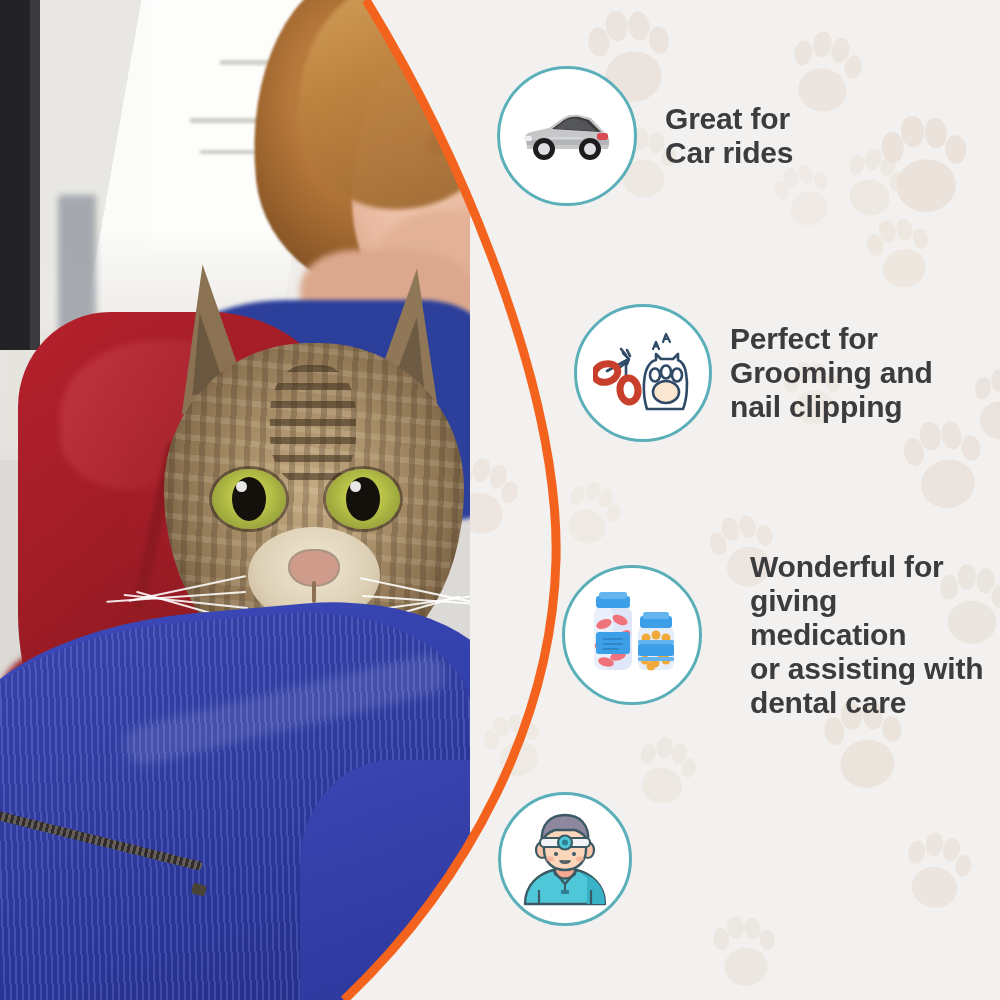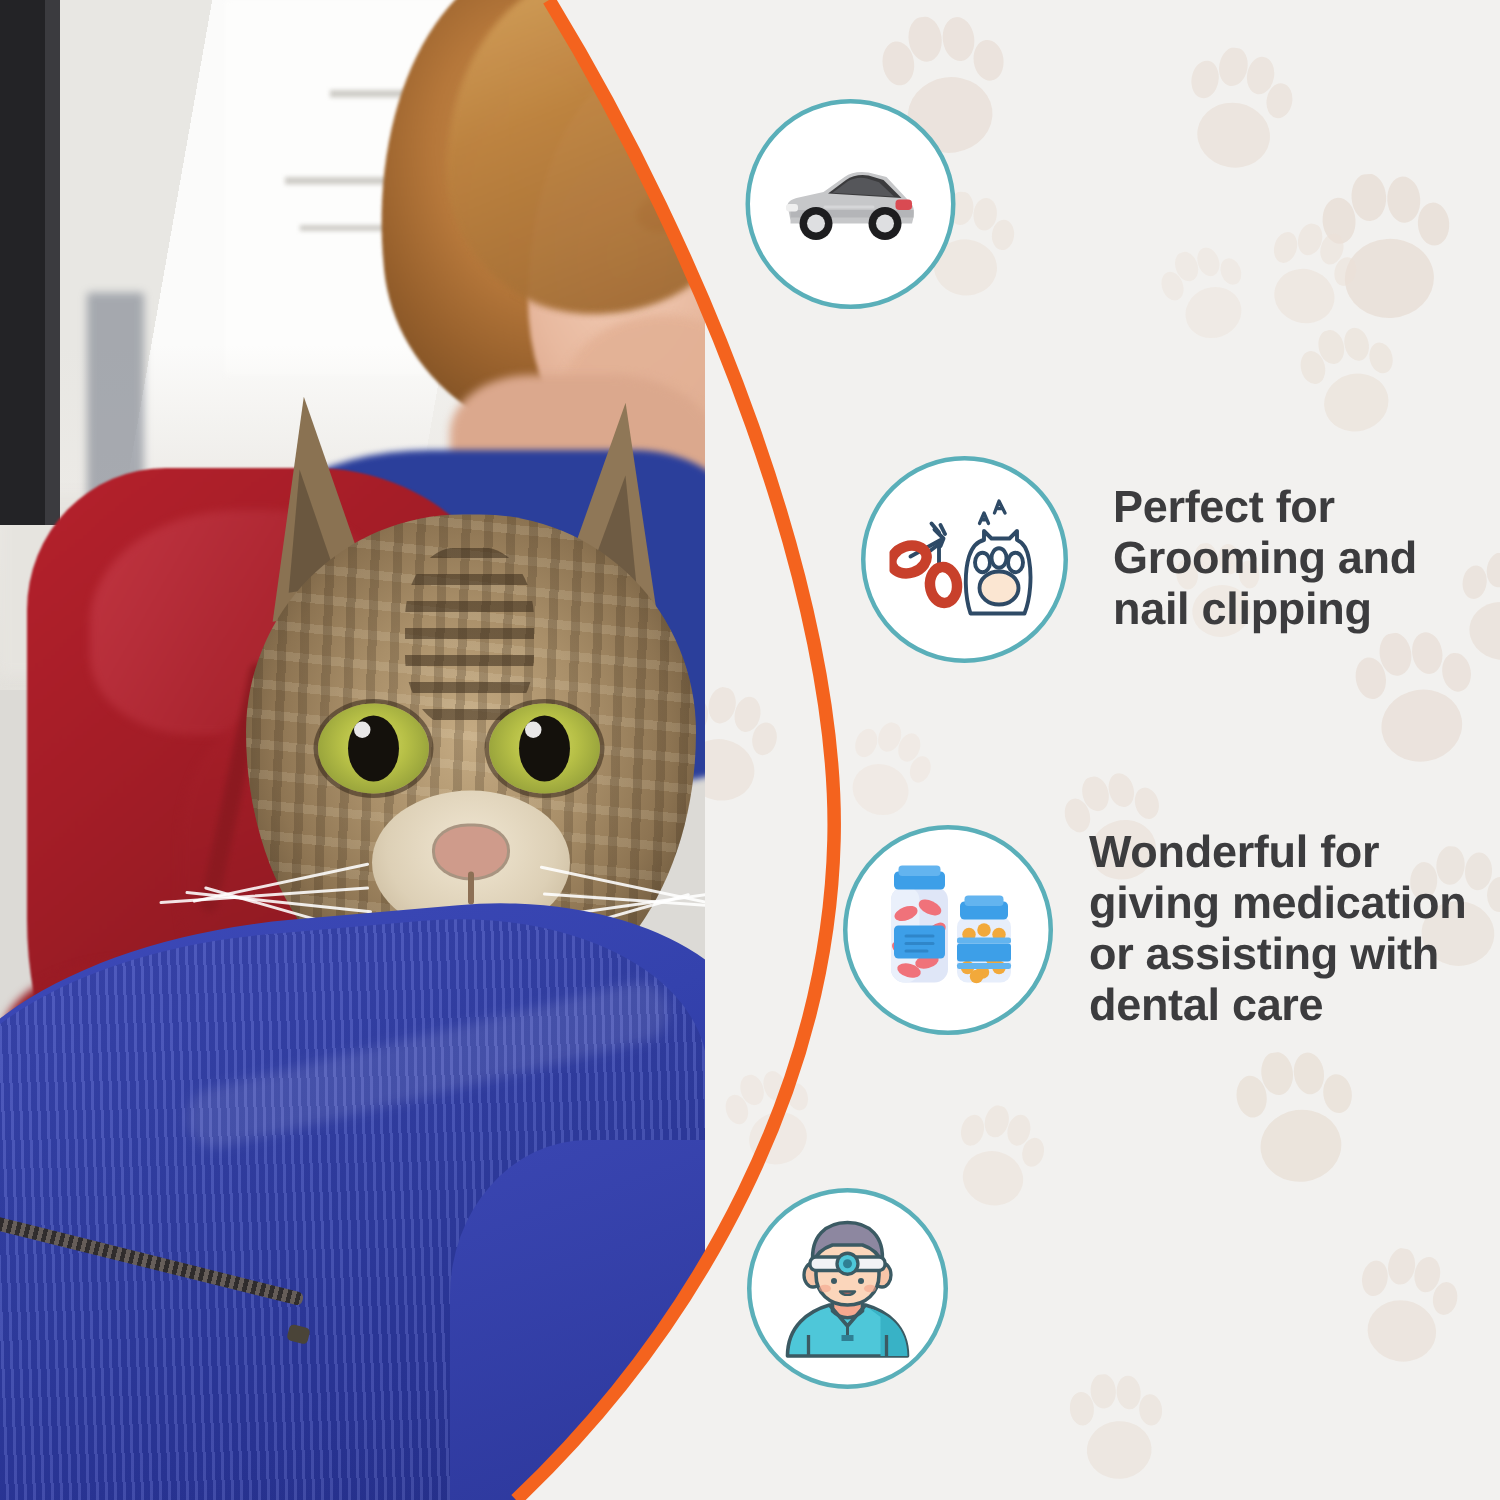--- a/index.html
+++ b/index.html
@@ -148,24 +148,24 @@
   }
   .feature-text{
     color:#3c3c3e;font-size:30px;line-height:1.13;font-weight:700;
     letter-spacing:-.2px;white-space:pre-line;
   }
   .f1{left:497px;top:66px;}
   .f1 .icon-circle{width:140px;height:140px;}
   .f1 .feature-text{margin-left:28px;}
   .f2{left:574px;top:304px;}
   .f2 .icon-circle{width:138px;height:138px;}
-  .f2 .feature-text{margin-left:30px;}
+  .f2 .feature-text{margin-left:18px;}
   .f3{left:562px;top:550px;}
   .f3 .icon-circle{width:140px;height:140px;}
-  .f3 .feature-text{margin-left:24px;}
+  .f3 .feature-text{margin-left:48px;}
   .f4{left:498px;top:792px;}
   .f4 .icon-circle{width:134px;height:134px;}
   .f4 .feature-text{margin-left:28px;}
 </style>
 </head>
 <body>
 
 <div class="stage">
 
   <div class="panel"></div>
@@ -462,20 +462,22 @@
         <path d="M8 33 L90 33 L90 38 L8 38 Z" fill="#b4b5b8"></path>
         <rect x="78" y="26" width="11" height="7" rx="2.5" fill="#d94a52"></rect>
         <rect x="5" y="29" width="8" height="5" rx="2" fill="#efefef"></rect>
         <circle cx="25" cy="42" r="11" fill="#1d1d1f"></circle>
           <circle cx="25" cy="42" r="6" fill="#dedfe1"></circle>
         <circle cx="71" cy="42" r="11" fill="#1d1d1f"></circle>
           <circle cx="71" cy="42" r="6" fill="#dedfe1"></circle>
         <rect x="30" y="30" width="34" height="2" rx="1" fill="#d5d6d8"></rect>
       </svg>
     </div>
+    <div class="feature-text">Great for
+Car rides</div>
   </div>
 
   <div class="feature f2">
     <div class="icon-circle">
       <svg width="100" height="92" viewBox="0 0 100 92">
         <g fill="none" stroke="#2e4a66" stroke-width="2.6" stroke-linecap="round" stroke-linejoin="round">
 
           <path d="M14 44 L34 33"></path>
           <path d="M30 26 L36 32 L34 37"></path>
           <path d="M28 22 L33 28"></path>

